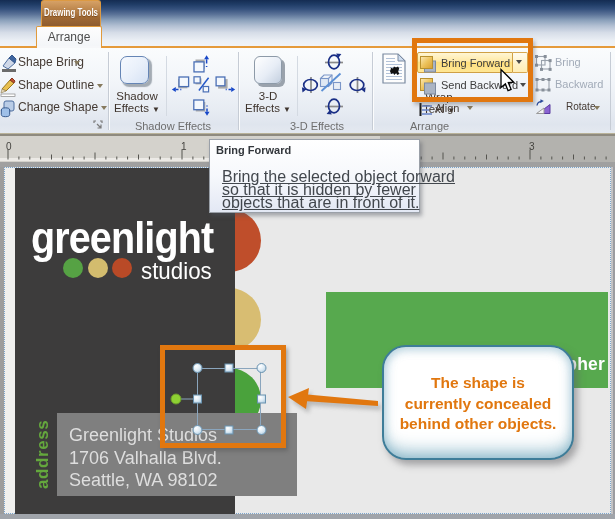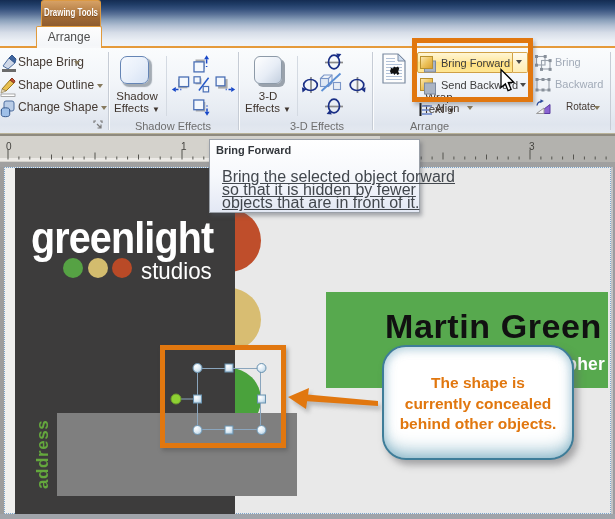--- a/index.html
+++ b/index.html
@@ -333,23 +333,23 @@
 
   <div class="abs" id="gl-text" style="left:31px;top:45px;font-size:45px;font-weight:bold;color:#fff;letter-spacing:-1px;transform:scaleX(.878);transform-origin:left top;white-space:nowrap;">greenlight</div>
   <div class="abs" style="left:63px;top:91px;width:20px;height:20px;border-radius:50%;background:#56a244;"></div>
   <div class="abs" style="left:88px;top:91px;width:20px;height:20px;border-radius:50%;background:#d3bc6e;"></div>
   <div class="abs" style="left:112px;top:91px;width:20px;height:20px;border-radius:50%;background:#b94a27;"></div>
   <div class="abs" id="studios-text" style="left:141px;top:90px;font-size:24px;color:#fff;transform:scaleX(.93);transform-origin:left top;white-space:nowrap;">studios</div>
 
   <div class="abs" id="addr-vert" style="left:33px;top:322px;font-size:17px;font-weight:bold;color:#64a83d;letter-spacing:.6px;transform:rotate(-90deg);transform-origin:left top;white-space:nowrap;">address</div>
 
   <div class="abs" style="left:57px;top:246px;width:240px;height:83px;background:#7f7f7f;"></div>
+  <div class="abs" style="left:69px;top:257px;font-size:18px;color:#dedede;line-height:22.5px;letter-spacing:0;">Greenlight Studios<br>1706 Valhalla Blvd.<br>Seattle, WA 98102</div>
 
   <div class="abs" style="left:326px;top:125px;width:282px;height:96px;background:#57a94e;"></div>
-  <div class="abs" id="mg-text" style="left:325px;top:140px;width:277px;text-align:right;font-size:34px;font-weight:bold;color:#111;letter-spacing:.6px;">Martin Green</div>
   <div class="abs" style="left:325px;top:187px;width:280px;text-align:right;font-size:17.5px;font-weight:bold;color:#fff;letter-spacing:.2px;">photographer</div>
 
   <div class="abs" style="left:197px;top:201px;width:64px;height:62px;border:1px solid #8aa5bd;box-sizing:border-box;"></div>
 </div>
 
 <svg class="abs" style="left:150px;top:330px;width:160px;height:130px;" viewBox="0 0 160 130">
   <line x1="27" y1="69.0" x2="47" y2="69.0" stroke="#8aa5bd" stroke-width="1"></line>
   <circle cx="26" cy="69" r="5" fill="#8ed133" stroke="#6b9b2a" stroke-width="1"></circle>
   <defs>
     <radialGradient id="hgrad" cx="35%" cy="30%" r="80%">

